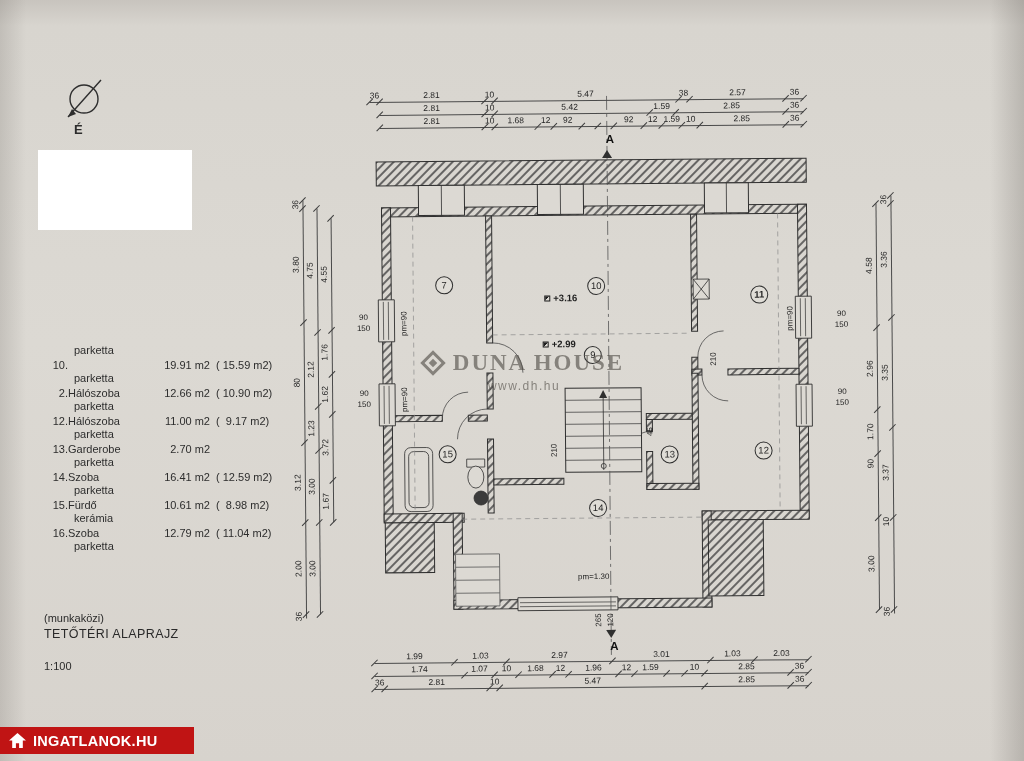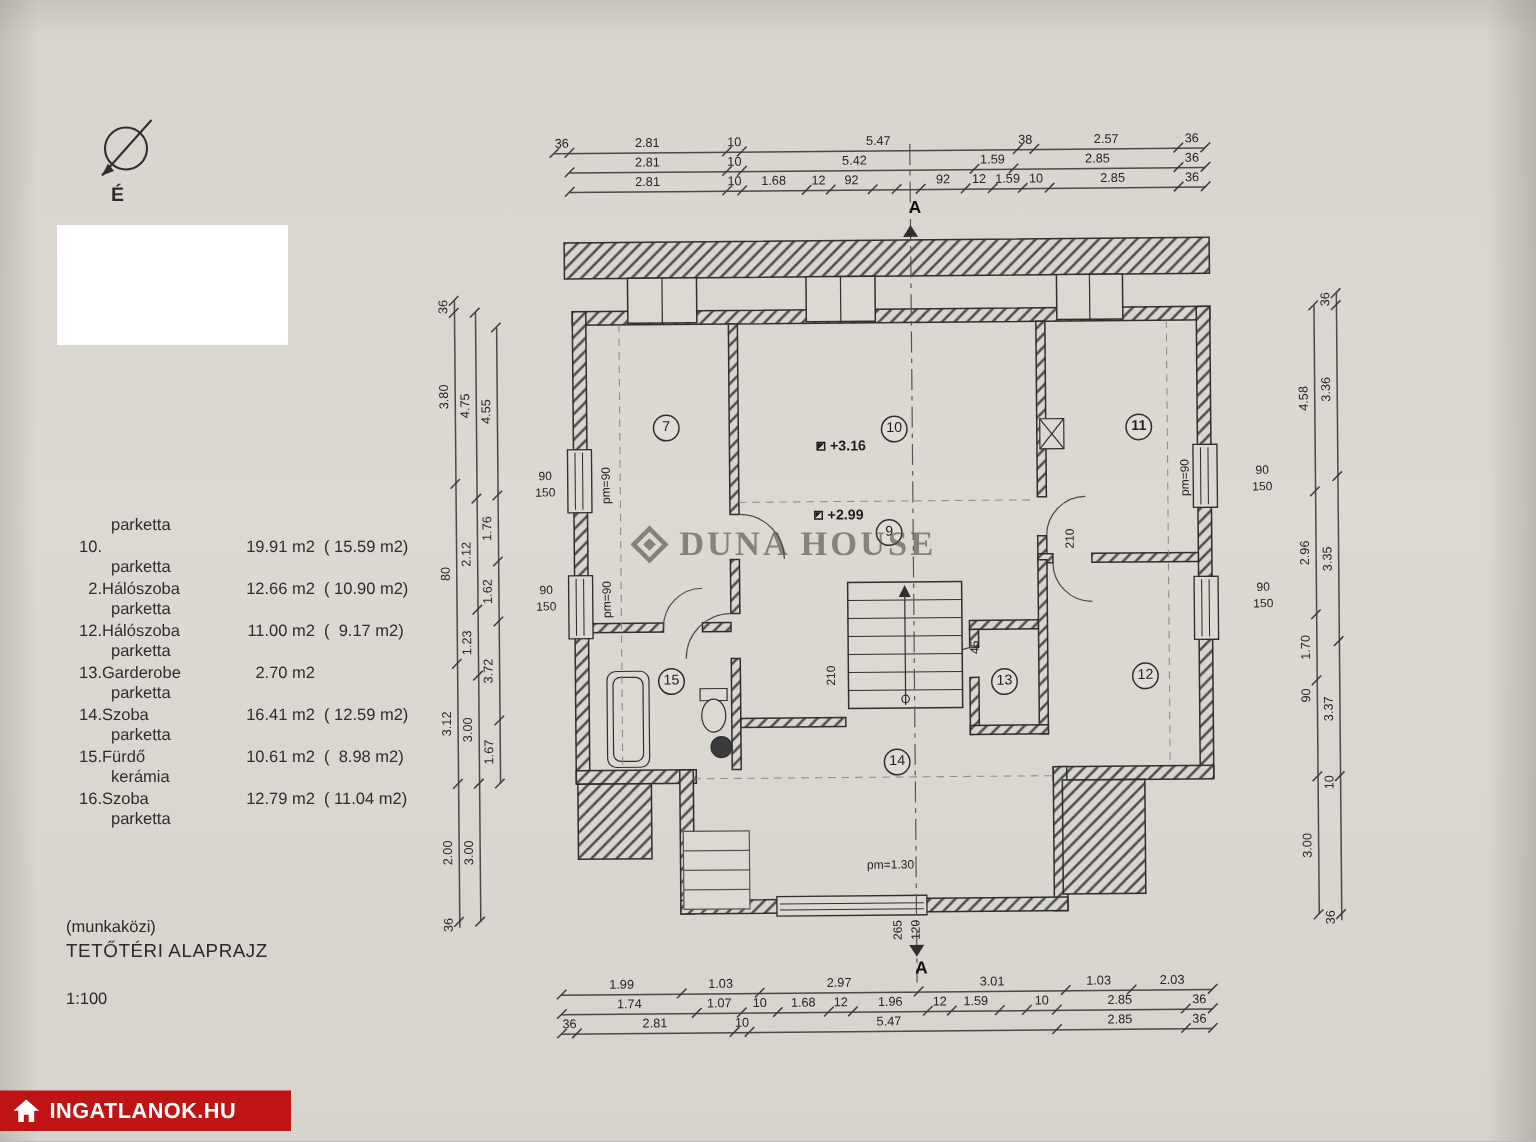--- a/index.html
+++ b/index.html
@@ -416,21 +416,21 @@
         <div class="tick" style="left: 892px; top: 520px;"></div>
         <div class="tick" style="left: 892px; top: 612px;"></div>
         <div class="dimlabelV" style="left: 885px; top: 202px;">36</div>
         <div class="dimlabelV" style="left: 885px; top: 262px;">3.36</div>
         <div class="dimlabelV" style="left: 885px; top: 375px;">3.35</div>
         <div class="dimlabelV" style="left: 885px; top: 475px;">3.37</div>
         <div class="dimlabelV" style="left: 885px; top: 524px;">10</div>
         <div class="dimlabelV" style="left: 885px; top: 614px;">36</div>
         <div class="roomtag" style="left: 436px; top: 275px;">7</div>
         <div class="roomtag" style="left: 588px; top: 277px;">10</div>
-        <div class="roomtag" style="left: 751px; top: 277px; font-weight: bold;">11</div>
+        <div class="roomtag" style="left: 751px; top: 287px; font-weight: bold;">11</div>
         <div class="roomtag" style="left: 584px; top: 346px;">9</div>
         <div class="roomtag" style="left: 438px; top: 444px;">15</div>
         <div class="roomtag" style="left: 660px; top: 446px;">13</div>
         <div class="roomtag" style="left: 754px; top: 443px;">12</div>
         <div class="roomtag" style="left: 588px; top: 499px;">14</div>
         <div class="level" style="left: 545px; top: 293px;"><span class="lvlsq"></span>+3.16</div>
         <div class="level" style="left: 543px; top: 339px;"><span class="lvlsq"></span>+2.99</div>
         <div class="anno" style="left: 405px; top: 322px; transform: translate(-50%, -50%) rotate(-90deg);">pm=90</div>
         <div class="anno" style="left: 405px; top: 398px; transform: translate(-50%, -50%) rotate(-90deg);">pm=90</div>
         <div class="anno" style="left: 791px; top: 320px; transform: translate(-50%, -50%) rotate(-90deg);">pm=90</div>
@@ -451,20 +451,21 @@
         <div class="secmark" style="left: 612px; top: 139px;">A</div>
         <div class="secmark" style="left: 612px; top: 646px;">A</div>
       </div>
   </div>
 
   <div class="abs" id="watermark">
     <div class="wm-row">
       <div class="wm-logo"></div>
       <div class="wm-name">DUNA HOUSE</div>
     </div>
+    <div class="wm-url">www.dh.hu</div>
   </div>
 
   <div class="abs" id="brand">
     <svg width="17" height="15" viewBox="0 0 16 14">
       <path d="M8 0 L16 7 H13 V14 H9.5 V9.5 H6.5 V14 H3 V7 H0 Z" fill="#ffffff"></path>
     </svg>
     <span>INGATLANOK.HU</span>
   </div>
 </div>
 

